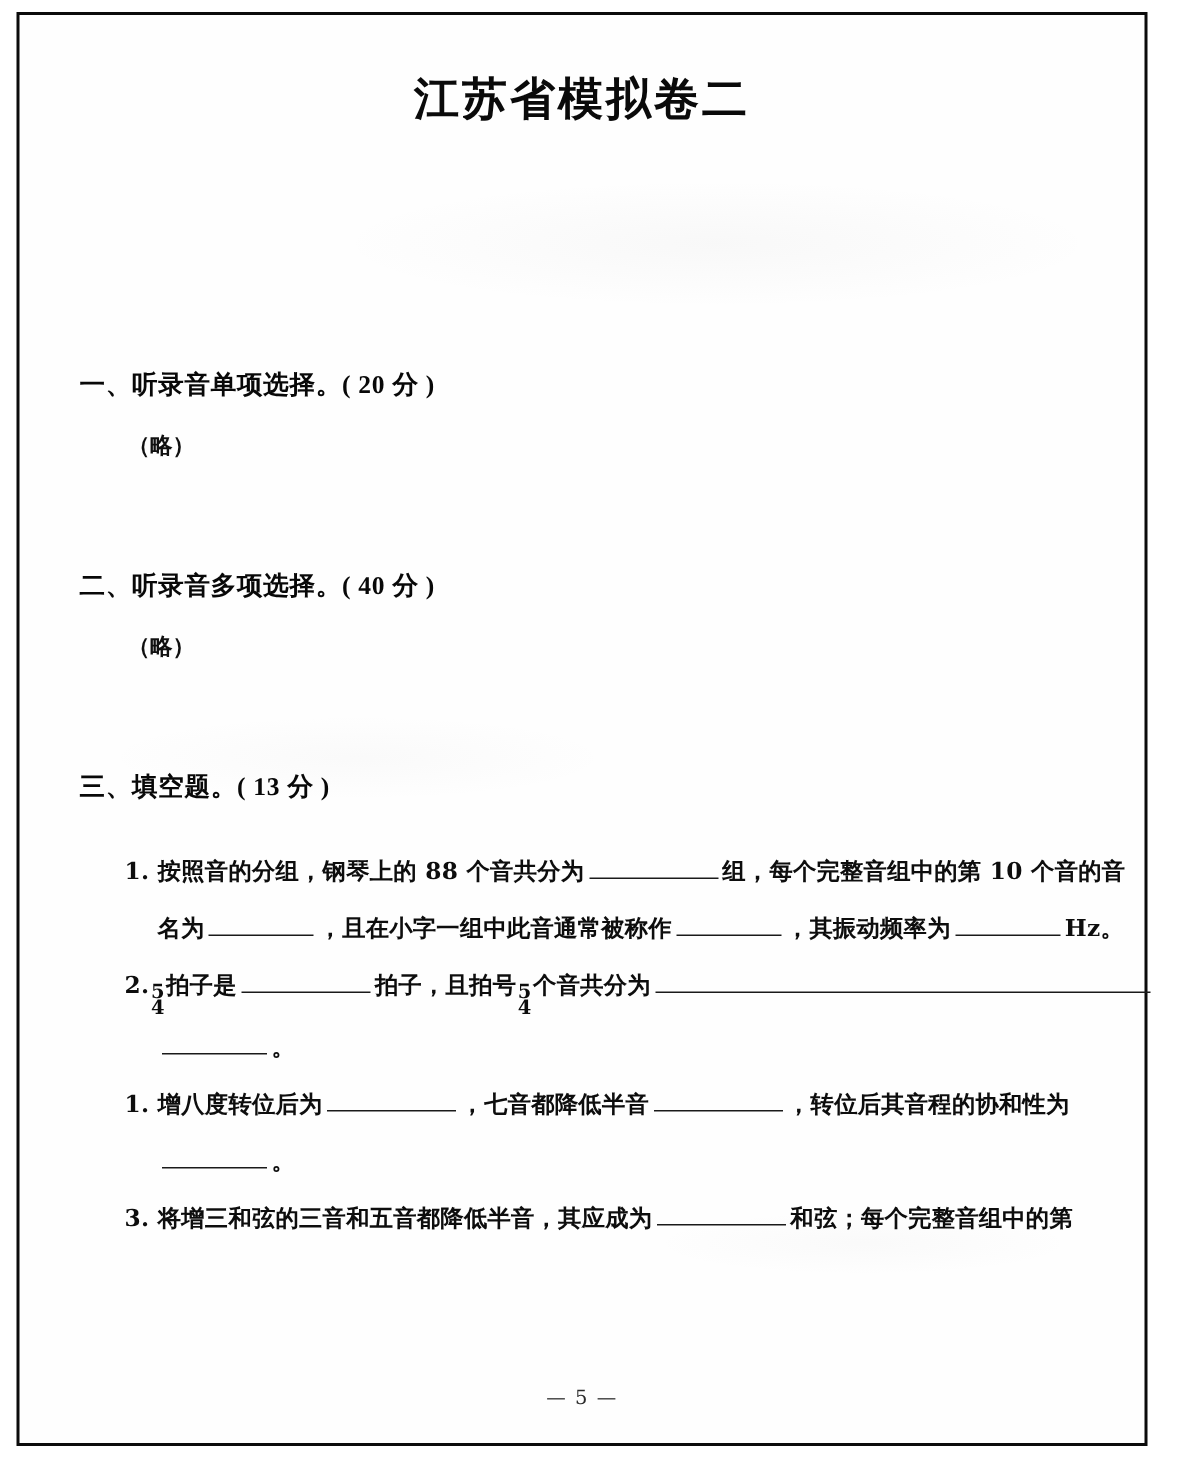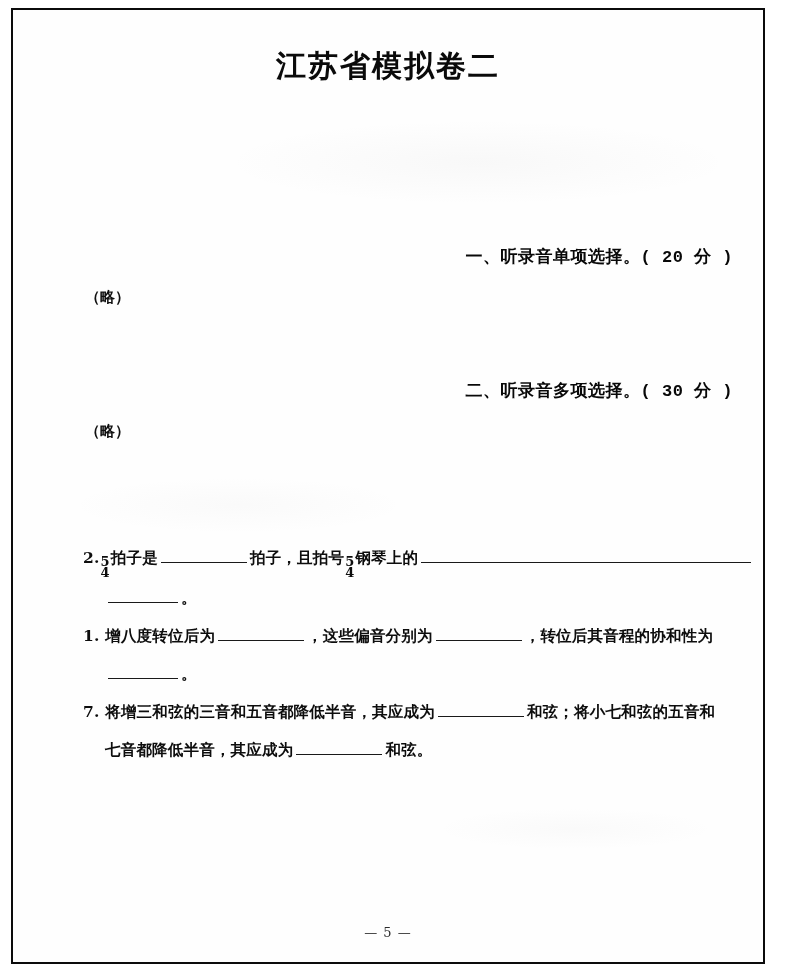--- a/index.html
+++ b/index.html
@@ -47,27 +47,26 @@
   .content {
     position: absolute;
     left: 40px;
     right: 30px;
     top: 235px;
   }
   .section {
     margin-bottom: 0;
   }
   .section-heading {
-    font-family: Liberation Mono, monospace;
+    font-family: Liberation Serif, serif;
     font-weight: bold;
     font-size: 17px;
     color: #080808;
     letter-spacing: 0.5px;
     white-space: nowrap;
-    text-align: right;
   }
   .section-note {
     font-family: "DejaVu Serif", "Liberation Serif", serif;
     font-weight: bold;
     font-size: 15px;
     margin-top: 20px;
     margin-left: 32px;
     color: #101010;
   }
   .gap-a { height: 72px; }
@@ -141,61 +140,67 @@
   <div class="content">
 
     <div class="section">
       <div class="section-heading">一、听录音单项选择。( 20 分 )</div>
       <div class="section-note">（略）</div>
     </div>
 
     <div class="gap-a"></div>
 
     <div class="section">
-      <div class="section-heading">二、听录音多项选择。( 30 分 )</div>
+      <div class="section-heading">二、听录音多项选择。( 40 分 )</div>
       <div class="section-note">（略）</div>
     </div>
 
     <div class="gap-b"></div>
 
     <div class="section">
+      <div class="section-heading">三、填空题。( 13 分 )</div>
 
       <div class="q-list">
 
+        <div class="q-item">
+          <div class="q-line">
+            <span>1. 按照音的分组，钢琴上的 88 个音共分为</span><span class="blank w-lg"></span><span>组，每个完整音组中的第 10 个音的音</span>
+          </div>
+          <div class="q-line indent">
+            <span>名为</span><span class="blank w-md"></span><span>，且在小字一组中此音通常被称作</span><span class="blank w-md"></span><span>，其振动频率为</span><span class="blank w-md"></span><span>Hz。</span>
+          </div>
+        </div>
 
         <div class="q-item">
           <div class="q-line">
             <span>2.</span><span class="tsig">
                 <span class="num">5</span>
                 <span class="den">4</span>
               </span><span>拍子是</span><span class="blank w-lg"></span><span>拍子，且拍号</span><span class="tsig">
                 <span class="num">5</span>
                 <span class="den">4</span>
-              </span><span>钢琴上的</span><span class="blank w-xxl"></span>
+              </span><span>个音共分为</span><span class="blank w-xxl"></span>
           </div>
           <div class="q-line indent">
             <span class="blank w-md"></span><span>。</span>
           </div>
         </div>
 
         <div class="q-item">
           <div class="q-line">
-            <span>1. 增八度转位后为</span><span class="blank w-lg"></span><span>，这些偏音分别为</span><span class="blank w-lg"></span><span>，转位后其音程的协和性为</span>
+            <span>1. 增八度转位后为</span><span class="blank w-lg"></span><span>，七音都降低半音</span><span class="blank w-lg"></span><span>，转位后其音程的协和性为</span>
           </div>
           <div class="q-line indent">
             <span class="blank w-md"></span><span>。</span>
           </div>
         </div>
 
         <div class="q-item">
           <div class="q-line">
-            <span>7. 将增三和弦的三音和五音都降低半音，其应成为</span><span class="blank w-lg"></span><span>和弦；将小七和弦的五音和</span>
-          </div>
-          <div class="q-line indent">
-            <span>七音都降低半音，其应成为</span><span class="blank w-lg"></span><span>和弦。</span>
+            <span>3. 将增三和弦的三音和五音都降低半音，其应成为</span><span class="blank w-lg"></span><span>和弦；每个完整音组中的第</span>
           </div>
         </div>
 
         <div class="q-item">
         </div>
 
       </div>
     </div>
 
   </div>

